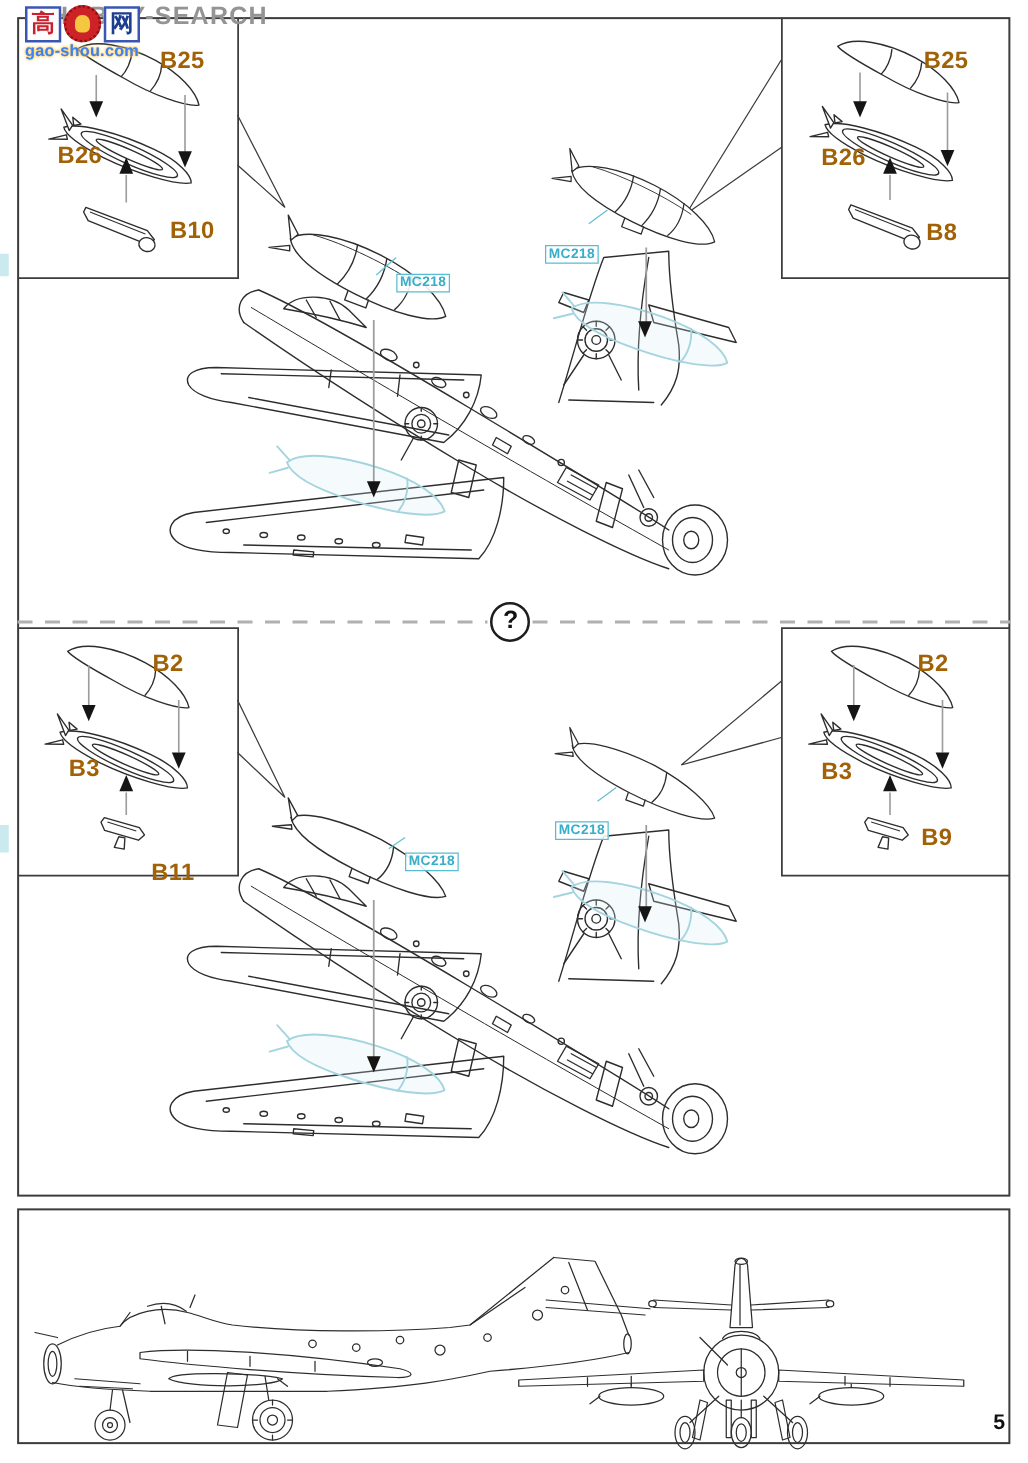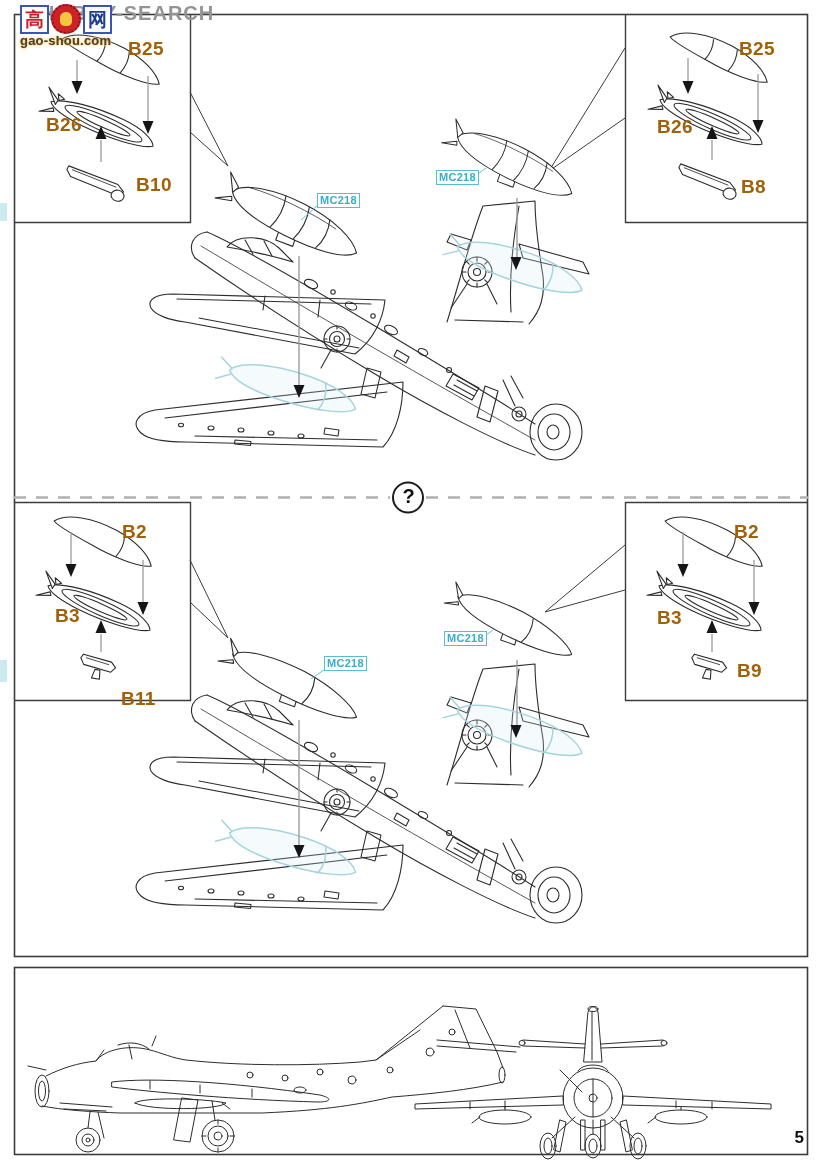--- a/index.html
+++ b/index.html
@@ -1,36 +1,36 @@
 <!DOCTYPE html>
 <html><head>
 <meta charset="utf-8">
 <style>
   html,body{margin:0;padding:0;background:#fff;}
   .page{position:relative;width:822px;height:1170px;background:#ffffff;overflow:hidden;
         font-family:"Liberation Sans",sans-serif;}
   .art{position:absolute;left:0;top:0;}
   .plbl{position:absolute;font-weight:bold;font-size:19px;color:#a16207;letter-spacing:.3px;}
   .mc{position:absolute;font-weight:bold;font-size:11px;color:#38aec9;border:1px solid #58bcd2;
-      background:rgba(255,255,255,.88);padding:0 2px;line-height:13px;letter-spacing:.3px;}
+      background:rgba(255,255,255,.88);padding:0 2px;line-height:13px;letter-spacing:.3px;margin-top:26px;}
   .qm{position:absolute;left:395px;top:485px;width:27px;text-align:center;
       font-weight:bold;font-size:20px;color:#101010;}
   .pageno{position:absolute;left:778px;top:1128px;width:26px;text-align:right;
       font-weight:bold;font-size:17px;color:#101010;}
   
   .wm{position:absolute;left:20px;top:4px;z-index:3;}
   .wm-row{display:flex;align-items:center;}
   .cnbox{width:25px;height:25px;border:2px solid #3b55b5;background:#fefefe;color:#c9222e;
          font-weight:bold;font-size:19px;line-height:25px;text-align:center;}
   .cnbox.right{color:#1d3d8f;}
   .emblem{width:30px;height:30px;border-radius:50%;background:#cd2328;border:2px dotted #8d0f14;
           margin:0 2px;position:relative;box-sizing:border-box;}
   .emblem::after{content:"";position:absolute;left:7px;top:6px;width:12px;height:14px;
           background:#f5c63f;border-radius:45% 45% 35% 35%;}
-  .domain{font-weight:bold;font-size:13px;color:#404040;margin-top:-1px;letter-spacing:.2px;
+  .domain{font-weight:bold;font-size:13px;color:#3b82f6;margin-top:-1px;letter-spacing:.2px;
           text-shadow:0 0 2px #ffc84d,0 0 4px #ffe08a,0 0 1px #ff9a2a;}
   .overlay{position:absolute;left:40px;top:2px;z-index:2;color:#949494;font-weight:bold;
           font-size:20px;letter-spacing:1px;white-space:nowrap;}
   .edgemark{position:absolute;left:0;width:7px;background:rgba(90,190,205,.32);}
 </style>
 </head>
 <body>
 
 <div class="page">
 

